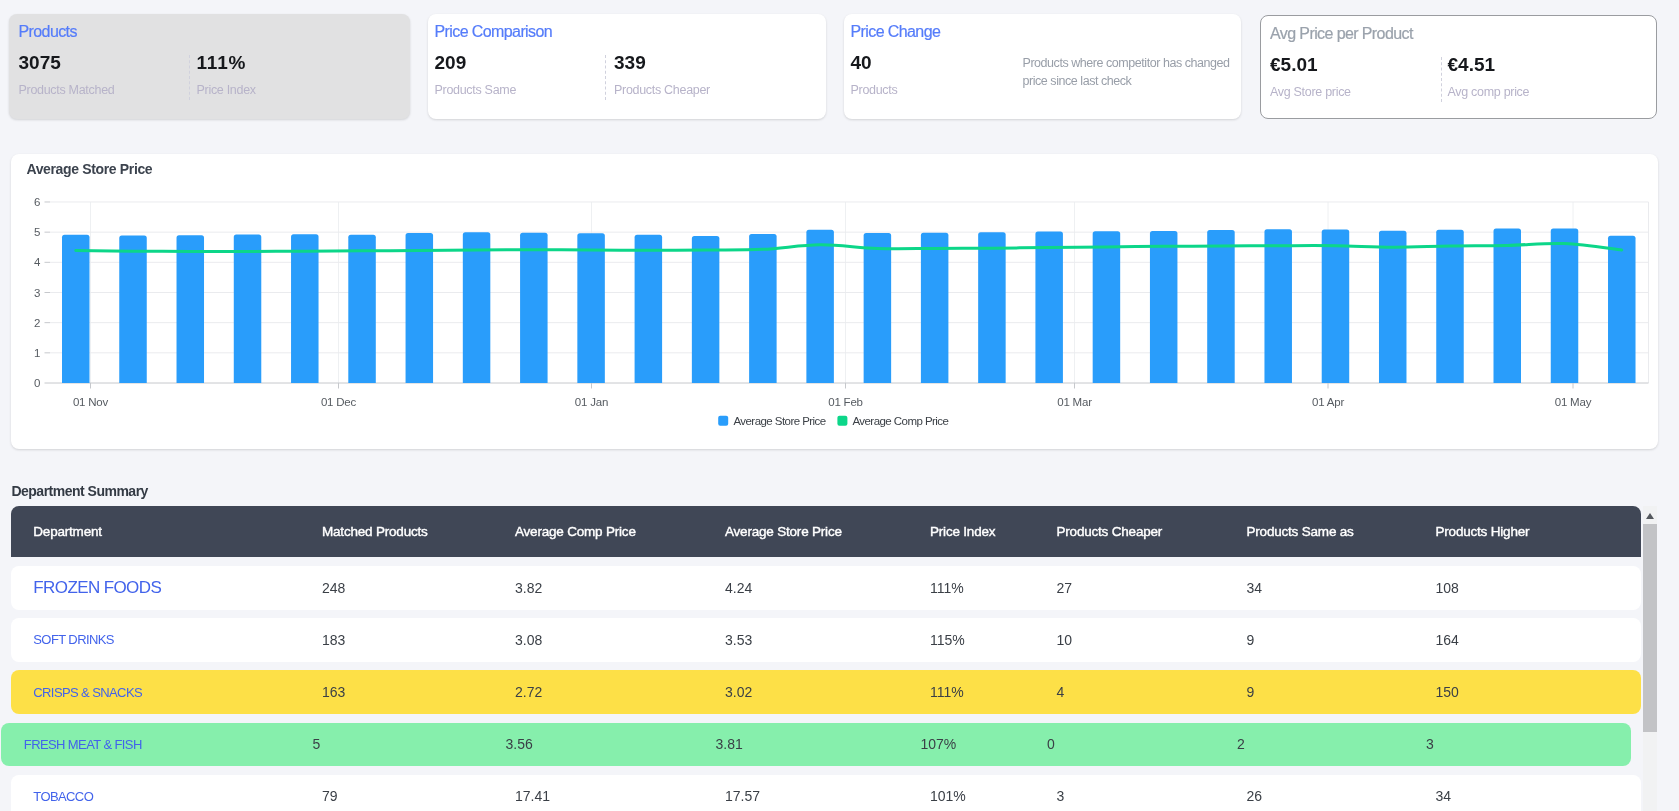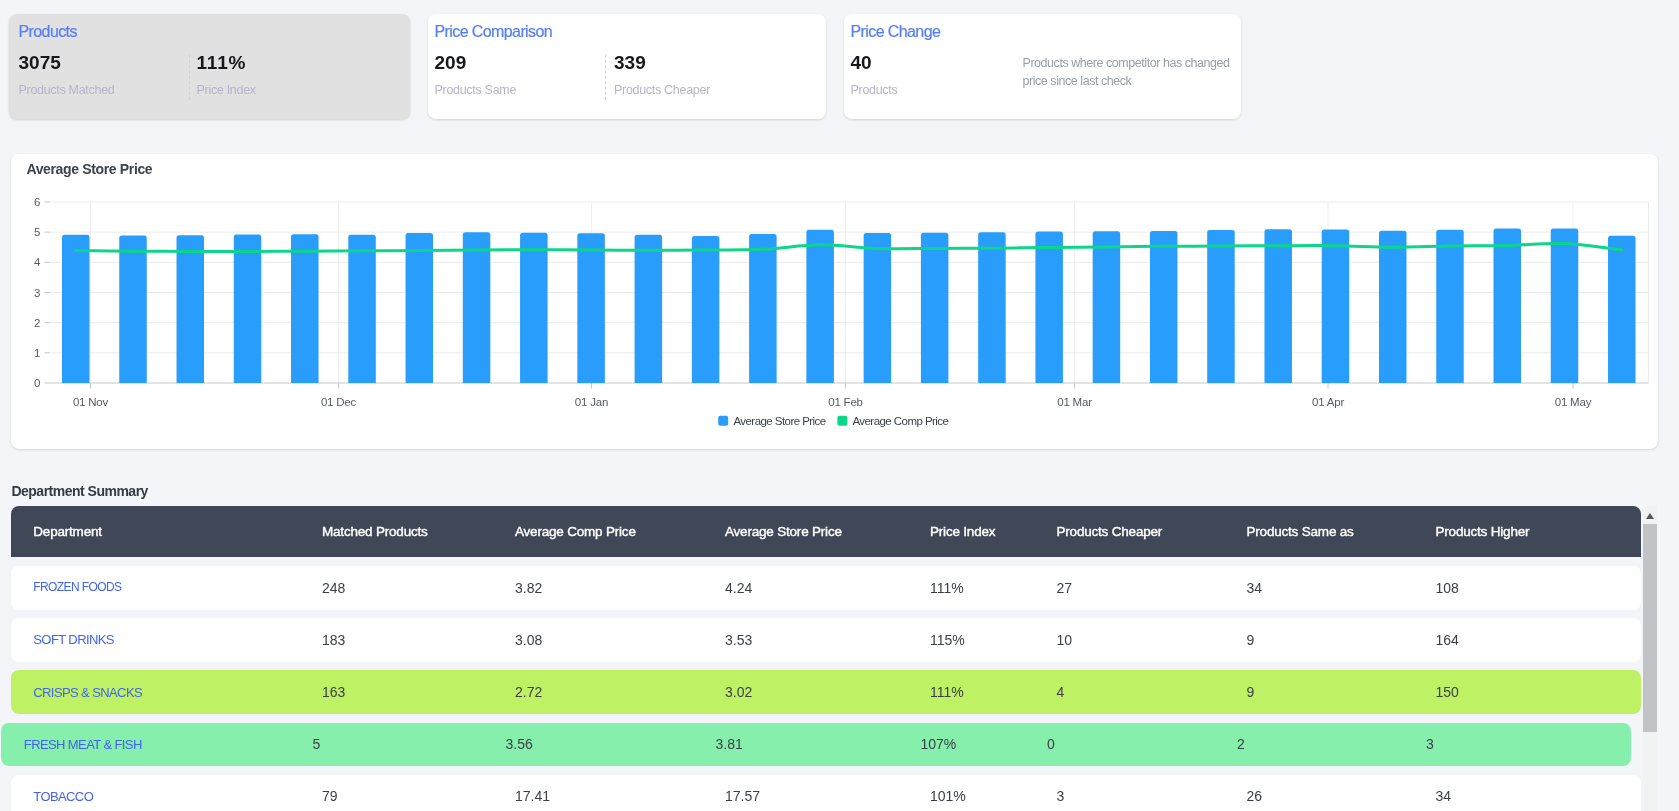--- a/index.html
+++ b/index.html
@@ -21,20 +21,28 @@
 <div style="position:absolute;left:7px;top:69.7px;font-size:12.5px;line-height:13px;letter-spacing:-0.3px;color:#b7b3c9">Products Same</div>
 <div style="position:absolute;left:186.5px;top:39.2px;font-size:19px;line-height:19px;font-weight:700;color:#16181c">339</div>
 <div style="position:absolute;left:186.5px;top:69.7px;font-size:12.5px;line-height:13px;letter-spacing:-0.3px;color:#b7b3c9">Products Cheaper</div>
 <div style="position:absolute;left:177.5px;top:41px;height:45px;width:0;border-left:1px dashed #d0d1dd"></div>
 </div>
 <div style="position:absolute;left:843.5px;top:14px;width:397.5px;height:105px;border-radius:8px;background:#fff;box-shadow:0 1px 3px rgba(0,0,0,.09),0 1px 2px rgba(0,0,0,.06);">
 <div style="position:absolute;left:7px;top:10.1px;font-size:16px;line-height:16px;letter-spacing:-0.6px;-webkit-text-stroke:0.2px;color:#557cfa">Price Change</div>
 <div style="position:absolute;left:7px;top:39.2px;font-size:19px;line-height:19px;font-weight:700;color:#16181c">40</div>
 <div style="position:absolute;left:7px;top:69.7px;font-size:12.5px;line-height:13px;letter-spacing:-0.3px;color:#b7b3c9">Products</div>
 <div style="position:absolute;left:179px;top:40px;width:230px;font-size:12.5px;line-height:18px;letter-spacing:-0.45px;color:#989ea8">Products where competitor has changed<br>price since last check</div>
+</div>
+<div style="position:absolute;left:1260px;top:15px;width:397px;height:104px;border-radius:8px;background:#fff;border:1px solid #9a9ca0;">
+<div style="position:absolute;left:9px;top:10.1px;font-size:16px;line-height:16px;letter-spacing:-0.6px;-webkit-text-stroke:0.2px;color:#9aa2ac">Avg Price per Product</div>
+<div style="position:absolute;left:9px;top:39.2px;font-size:19px;line-height:19px;font-weight:700;color:#16181c">€5.01</div>
+<div style="position:absolute;left:9px;top:69.7px;font-size:12.5px;line-height:13px;letter-spacing:-0.3px;color:#b7b3c9">Avg Store price</div>
+<div style="position:absolute;left:186.5px;top:39.2px;font-size:19px;line-height:19px;font-weight:700;color:#16181c">€4.51</div>
+<div style="position:absolute;left:186.5px;top:69.7px;font-size:12.5px;line-height:13px;letter-spacing:-0.3px;color:#b7b3c9">Avg comp price</div>
+<div style="position:absolute;left:179.5px;top:41px;height:45px;width:0;border-left:1px dashed #d0d1dd"></div>
 </div>
 <div style="position:absolute;left:10.5px;top:154px;width:1647.5px;height:295px;background:#fff;border-radius:8px;box-shadow:0 1px 3px rgba(0,0,0,.09),0 1px 2px rgba(0,0,0,.06);">
 <div style="position:absolute;left:15.9px;top:8.1px;font-size:14px;line-height:14px;font-weight:700;letter-spacing:-0.35px;color:#3c434e">Average Store Price</div>
 <svg width="1647" height="295" viewBox="0 0 1647 295" style="position:absolute;left:0;top:0">
 <line x1="79.5" y1="48.0" x2="79.5" y2="229.0" stroke="#eef0f2" stroke-width="1"></line>
 <line x1="327.5" y1="48.0" x2="327.5" y2="229.0" stroke="#eef0f2" stroke-width="1"></line>
 <line x1="580.5" y1="48.0" x2="580.5" y2="229.0" stroke="#eef0f2" stroke-width="1"></line>
 <line x1="834.5" y1="48.0" x2="834.5" y2="229.0" stroke="#eef0f2" stroke-width="1"></line>
 <line x1="1063.5" y1="48.0" x2="1063.5" y2="229.0" stroke="#eef0f2" stroke-width="1"></line>
 <line x1="1317.0" y1="48.0" x2="1317.0" y2="229.0" stroke="#eef0f2" stroke-width="1"></line>
@@ -115,40 +123,40 @@
 <div style="position:absolute;left:22.8px;top:19.6px;font-size:13.5px;line-height:13.5px;font-weight:400;-webkit-text-stroke:0.4px #fff;letter-spacing:-0.2px;color:#fff">Department</div>
 <div style="position:absolute;left:311.5px;top:19.6px;font-size:13.5px;line-height:13.5px;font-weight:400;-webkit-text-stroke:0.4px #fff;letter-spacing:-0.2px;color:#fff">Matched Products</div>
 <div style="position:absolute;left:504.5px;top:19.6px;font-size:13.5px;line-height:13.5px;font-weight:400;-webkit-text-stroke:0.4px #fff;letter-spacing:-0.2px;color:#fff">Average Comp Price</div>
 <div style="position:absolute;left:714.5px;top:19.6px;font-size:13.5px;line-height:13.5px;font-weight:400;-webkit-text-stroke:0.4px #fff;letter-spacing:-0.2px;color:#fff">Average Store Price</div>
 <div style="position:absolute;left:919.5px;top:19.6px;font-size:13.5px;line-height:13.5px;font-weight:400;-webkit-text-stroke:0.4px #fff;letter-spacing:-0.2px;color:#fff">Price Index</div>
 <div style="position:absolute;left:1046px;top:19.6px;font-size:13.5px;line-height:13.5px;font-weight:400;-webkit-text-stroke:0.4px #fff;letter-spacing:-0.2px;color:#fff">Products Cheaper</div>
 <div style="position:absolute;left:1236px;top:19.6px;font-size:13.5px;line-height:13.5px;font-weight:400;-webkit-text-stroke:0.4px #fff;letter-spacing:-0.2px;color:#fff">Products Same as</div>
 <div style="position:absolute;left:1425px;top:19.6px;font-size:13.5px;line-height:13.5px;font-weight:400;-webkit-text-stroke:0.4px #fff;letter-spacing:-0.2px;color:#fff">Products Higher</div>
 </div>
 <div style="position:absolute;left:10.5px;top:566.2px;width:1630px;height:43.5px;background:#fff;border-radius:8px">
-<div style="position:absolute;left:22.8px;top:15.2px;font-size:12px;line-height:13px;letter-spacing:-0.6px;color:#4263eb">FROZEN FOODS</div>
+<div style="position:absolute;left:22.8px;top:15.2px;font-size:17px;line-height:13px;letter-spacing:-0.6px;color:#4263eb">FROZEN FOODS</div>
 <div style="position:absolute;left:311.5px;top:14.6px;font-size:14px;line-height:14px;color:#3a3f46">248</div>
 <div style="position:absolute;left:504.5px;top:14.6px;font-size:14px;line-height:14px;color:#3a3f46">3.82</div>
 <div style="position:absolute;left:714.5px;top:14.6px;font-size:14px;line-height:14px;color:#3a3f46">4.24</div>
 <div style="position:absolute;left:919.5px;top:14.6px;font-size:14px;line-height:14px;color:#3a3f46">111%</div>
 <div style="position:absolute;left:1046px;top:14.6px;font-size:14px;line-height:14px;color:#3a3f46">27</div>
 <div style="position:absolute;left:1236px;top:14.6px;font-size:14px;line-height:14px;color:#3a3f46">34</div>
 <div style="position:absolute;left:1425px;top:14.6px;font-size:14px;line-height:14px;color:#3a3f46">108</div>
 </div>
 <div style="position:absolute;left:10.5px;top:618.3px;width:1630px;height:43.5px;background:#fff;border-radius:8px">
 <div style="position:absolute;left:22.8px;top:15.2px;font-size:13px;line-height:13px;letter-spacing:-0.6px;color:#4263eb">SOFT DRINKS</div>
 <div style="position:absolute;left:311.5px;top:14.6px;font-size:14px;line-height:14px;color:#3a3f46">183</div>
 <div style="position:absolute;left:504.5px;top:14.6px;font-size:14px;line-height:14px;color:#3a3f46">3.08</div>
 <div style="position:absolute;left:714.5px;top:14.6px;font-size:14px;line-height:14px;color:#3a3f46">3.53</div>
 <div style="position:absolute;left:919.5px;top:14.6px;font-size:14px;line-height:14px;color:#3a3f46">115%</div>
 <div style="position:absolute;left:1046px;top:14.6px;font-size:14px;line-height:14px;color:#3a3f46">10</div>
 <div style="position:absolute;left:1236px;top:14.6px;font-size:14px;line-height:14px;color:#3a3f46">9</div>
 <div style="position:absolute;left:1425px;top:14.6px;font-size:14px;line-height:14px;color:#3a3f46">164</div>
 </div>
-<div style="position:absolute;left:10.5px;top:670.4px;width:1630px;height:43.5px;background:#bef264;border-radius:8px">
+<div style="position:absolute;left:10.5px;top:670.4px;width:1630px;height:43.5px;background:#fde047;border-radius:8px">
 <div style="position:absolute;left:22.8px;top:15.2px;font-size:13px;line-height:13px;letter-spacing:-0.6px;color:#4263eb">CRISPS &amp; SNACKS</div>
 <div style="position:absolute;left:311.5px;top:14.6px;font-size:14px;line-height:14px;color:#3a3f46">163</div>
 <div style="position:absolute;left:504.5px;top:14.6px;font-size:14px;line-height:14px;color:#3a3f46">2.72</div>
 <div style="position:absolute;left:714.5px;top:14.6px;font-size:14px;line-height:14px;color:#3a3f46">3.02</div>
 <div style="position:absolute;left:919.5px;top:14.6px;font-size:14px;line-height:14px;color:#3a3f46">111%</div>
 <div style="position:absolute;left:1046px;top:14.6px;font-size:14px;line-height:14px;color:#3a3f46">4</div>
 <div style="position:absolute;left:1236px;top:14.6px;font-size:14px;line-height:14px;color:#3a3f46">9</div>
 <div style="position:absolute;left:1425px;top:14.6px;font-size:14px;line-height:14px;color:#3a3f46">150</div>
 </div>
 <div style="position:absolute;left:1px;top:722.5px;width:1630px;height:43.5px;background:#86efac;border-radius:8px">

